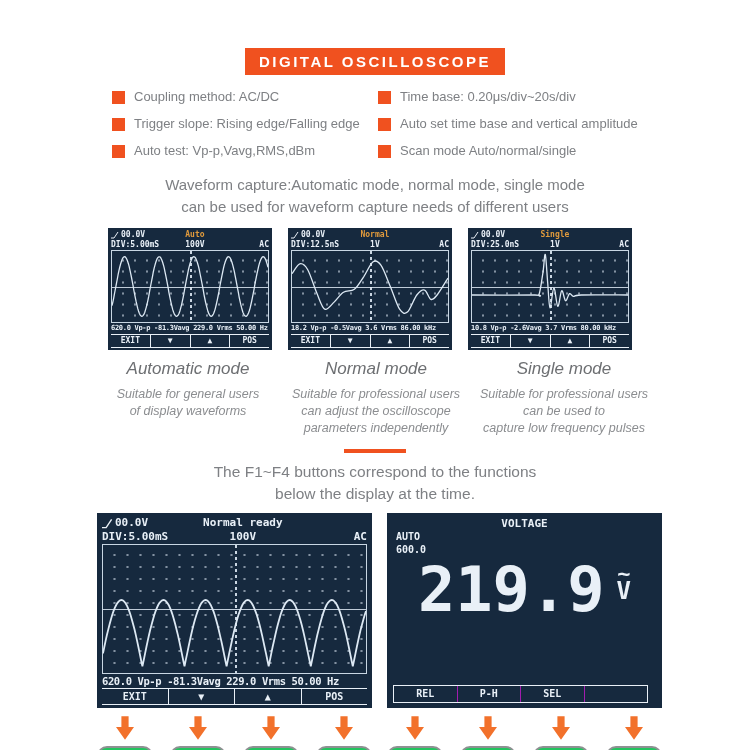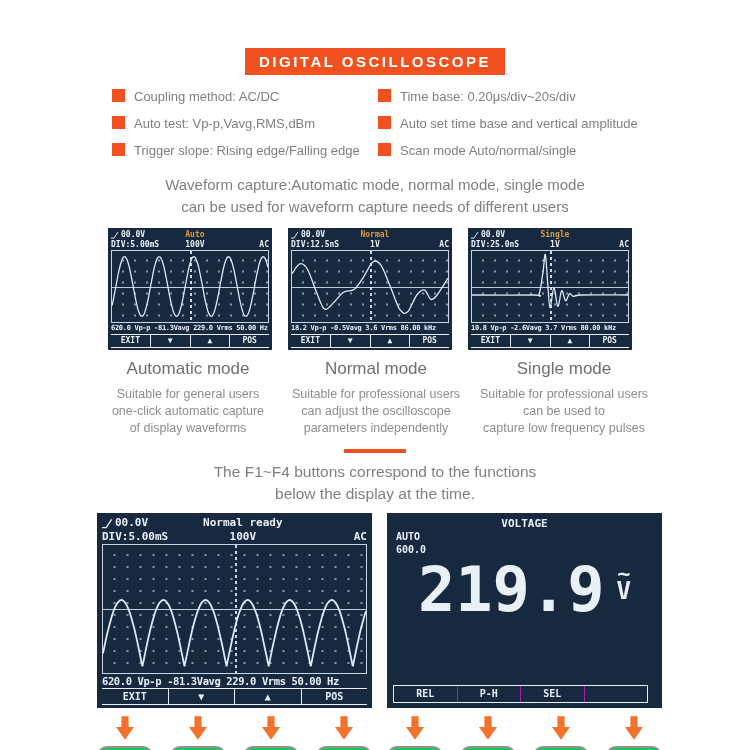--- a/index.html
+++ b/index.html
@@ -8,21 +8,21 @@
 
   
   .banner-wrap{text-align:center;padding-top:9px;}
   .banner{display:inline-block;background:var(--orange);color:#fff;font-size:15px;
           font-weight:bold;letter-spacing:2.5px;padding:5px 14px;}
 
   
   .features{display:flex;margin:14px 0 0 112px;color:var(--gray);font-size:13px;}
   .fcol{display:flex;flex-direction:column;gap:12px;}
   .fcol.c1{width:266px;}
-  .f-item{display:flex;align-items:flex-start;line-height:15px;}
+  .f-item{display:flex;align-items:flex-end;line-height:15px;}
   .bullet{width:13px;height:13px;background:var(--orange);margin-right:9px;flex:none;}
 
   
   .intro,.ftext{margin-top:16px;text-align:center;color:var(--gray);font-size:15px;line-height:22px;}
   .ftext{font-size:15.5px;margin-top:8px;}
 
   
   .scopes{display:flex;gap:16px;margin:10px 0 0 108px;}
   .screen{background:var(--screen);color:#e9f0f7;font-family:"DejaVu Sans Mono",monospace;
           font-weight:bold;box-sizing:border-box;display:flex;flex-direction:column;}
@@ -44,21 +44,21 @@
   .meas{white-space:nowrap;overflow:hidden;}
   .scope .meas{font-size:7px;line-height:11px;letter-spacing:-0.3px;}
   .softkeys{display:flex;border-top:1px solid #e9f0f7;border-bottom:1px solid #e9f0f7;
             text-align:center;}
   .scope .softkeys{height:12px;font-size:8px;line-height:12px;}
   .softkeys span{flex:1;}
   .softkeys span + span{border-left:1px solid #e9f0f7;}
 
   
   .modes{display:flex;gap:8px;margin:8px 0 0 98px;text-align:center;}
-  .mode-col{width:180px;}
+  .mode-col{width:180px;font-style:italic;}
   .mode-title{font-size:17px;color:#6d6f72;line-height:22px;}
   .mode-desc{font-size:12.5px;color:#8b8d90;line-height:17px;margin-top:6px;}
 
   .divider{width:62px;height:4px;background:var(--orange);margin:12px auto 0;}
 
   
   .bigrow{display:flex;gap:15px;margin:8px 0 0 97px;}
   .bigscope{width:275px;height:195px;padding:3px 5px;}
   .bigscope .s-row{font-size:11px;line-height:14px;}
   .bigscope .meas{font-size:10.5px;line-height:14px;letter-spacing:-0.4px;}
@@ -99,25 +99,25 @@
   </div>
 
   <div class="features">
     <div class="fcol c1">
       <div class="f-item">
           <span class="bullet"></span>
           <span>Coupling method:  AC/DC</span>
         </div>
       <div class="f-item">
           <span class="bullet"></span>
+          <span>Trigger slope: Rising edge/Falling edge</span>
+        </div>
+      <div class="f-item">
+          <span class="bullet"></span>
           <span>Auto test:  Vp-p,Vavg,RMS,dBm</span>
-        </div>
-      <div class="f-item">
-          <span class="bullet"></span>
-          <span>Trigger slope: Rising edge/Falling edge</span>
         </div>
     </div>
     <div class="fcol">
       <div class="f-item">
           <span class="bullet"></span>
           <span>Time base:  0.20μs/div~20s/div</span>
         </div>
       <div class="f-item">
           <span class="bullet"></span>
           <span>Auto set time base and vertical amplitude</span>
@@ -231,21 +231,20 @@
         <span>POS</span>
       </div>
     </div>
   </div>
 
   <div class="modes">
     <div class="mode-col">
       <div class="mode-title">Automatic mode</div>
       <div class="mode-desc">
         <div>Suitable for general users</div>
-        <div>one-click automatic capture</div>
         <div>of display waveforms</div>
       </div>
     </div>
     <div class="mode-col">
       <div class="mode-title">Normal mode</div>
       <div class="mode-desc">
         <div>Suitable for professional users</div>
         <div>can adjust the oscilloscope</div>
         <div>parameters independently</div>
       </div>

